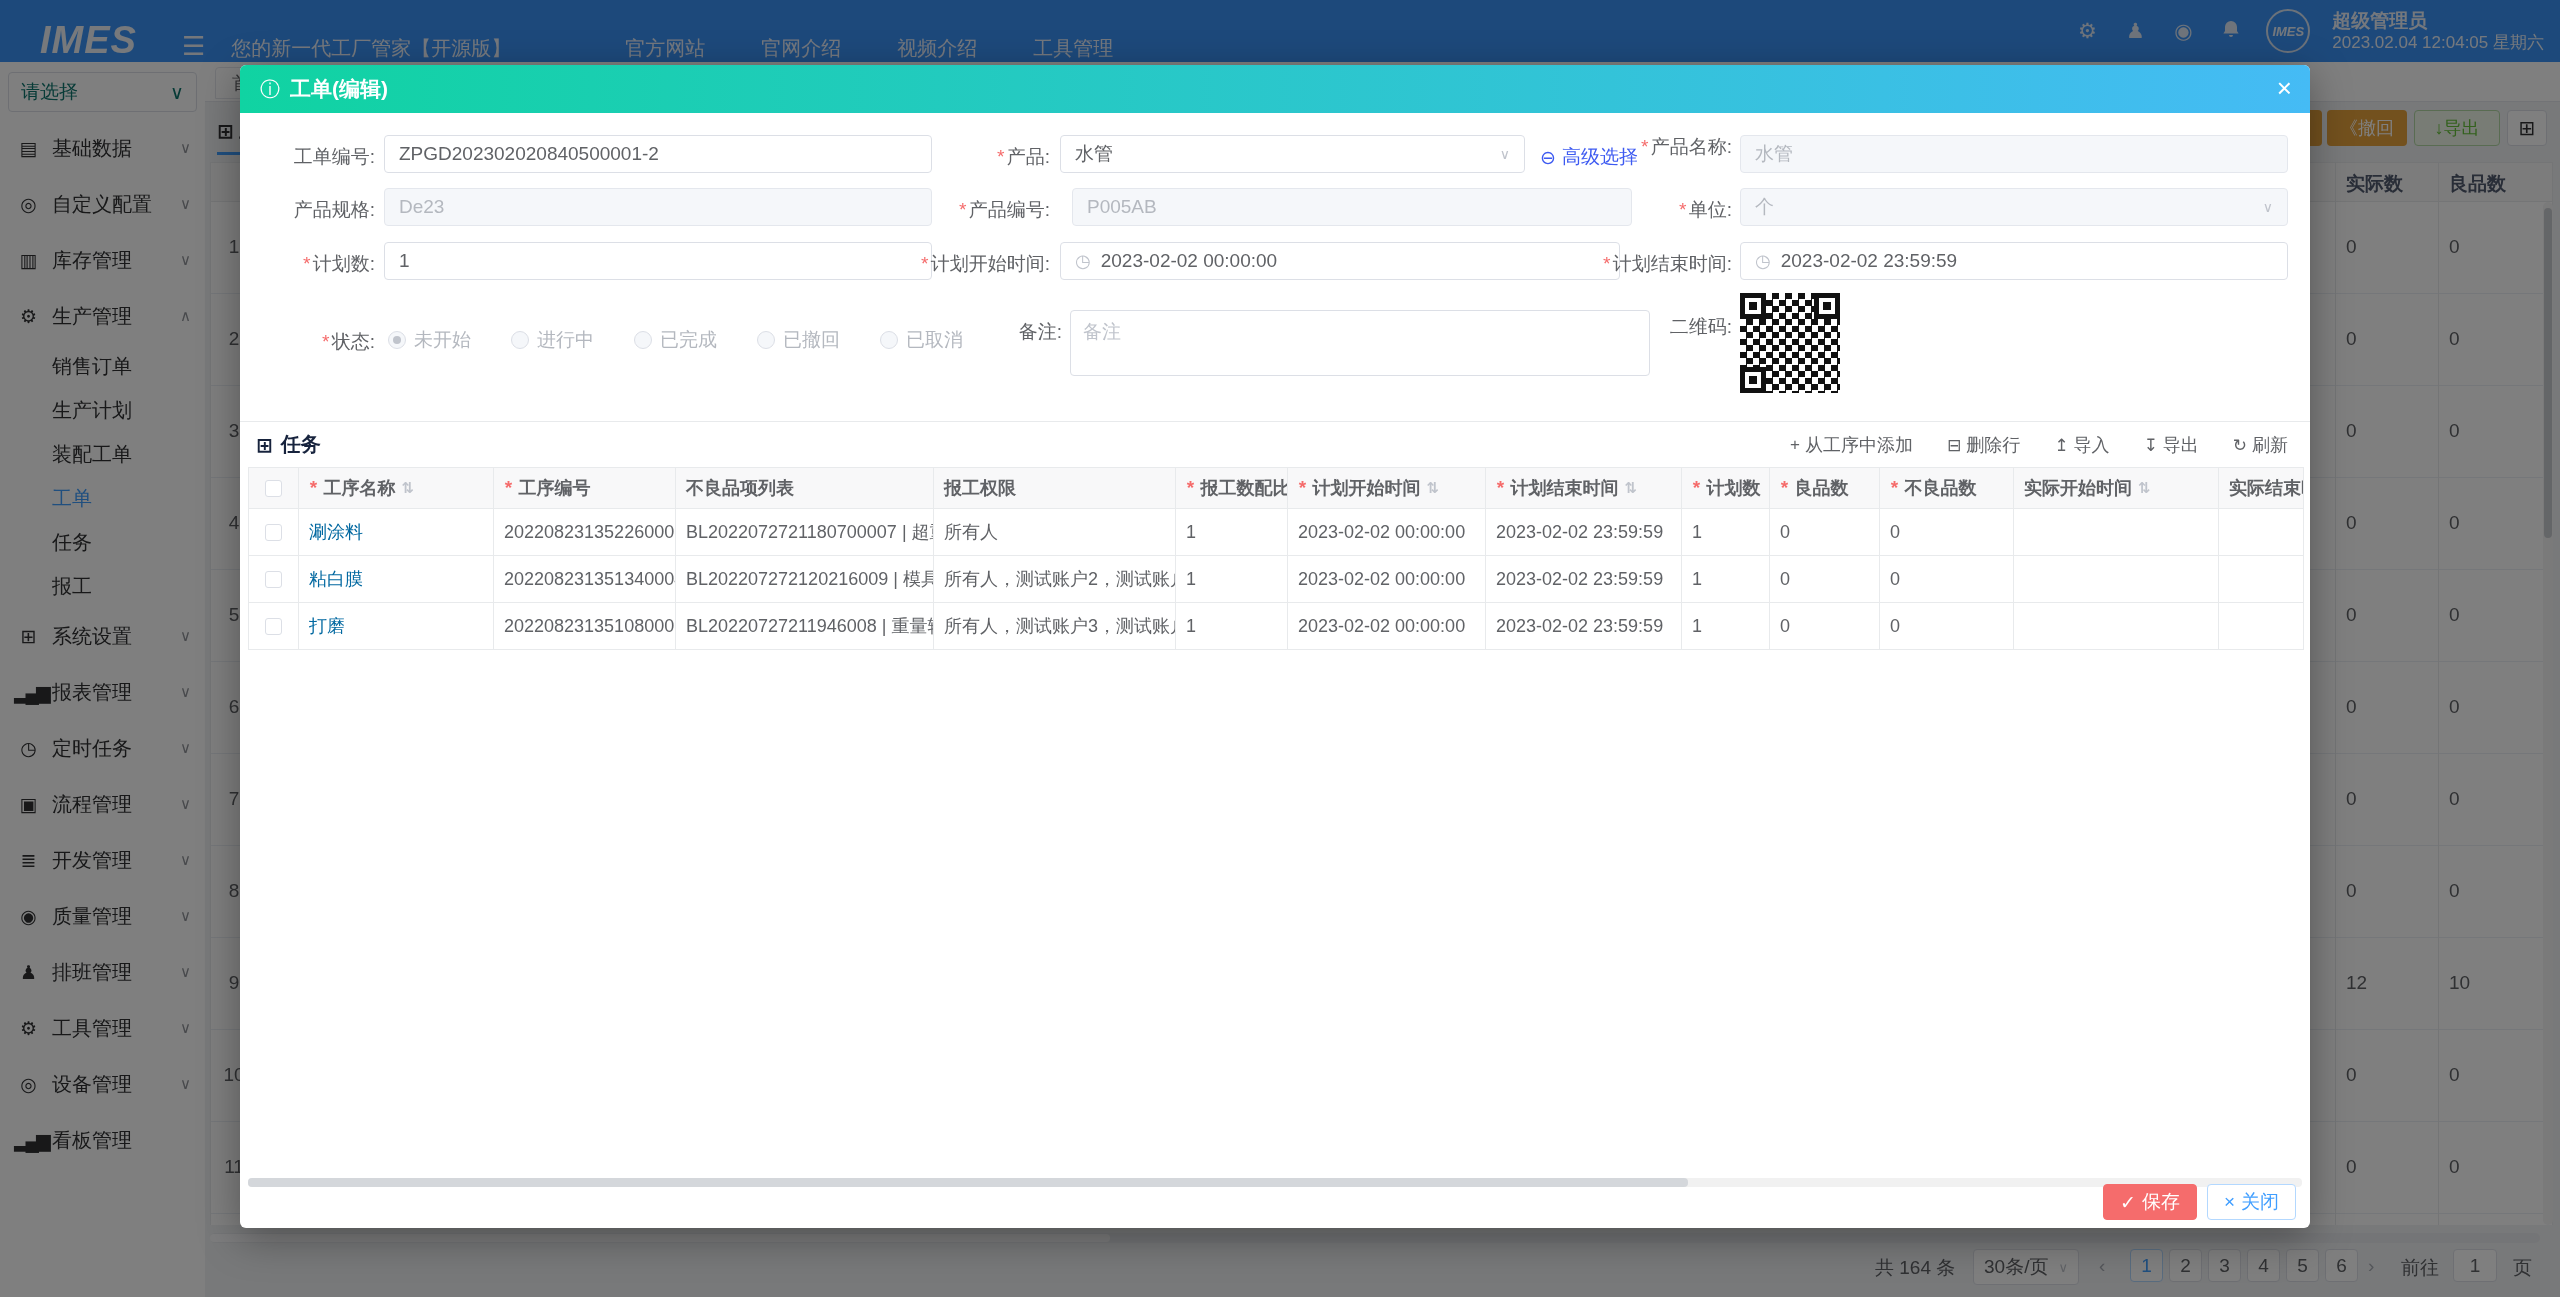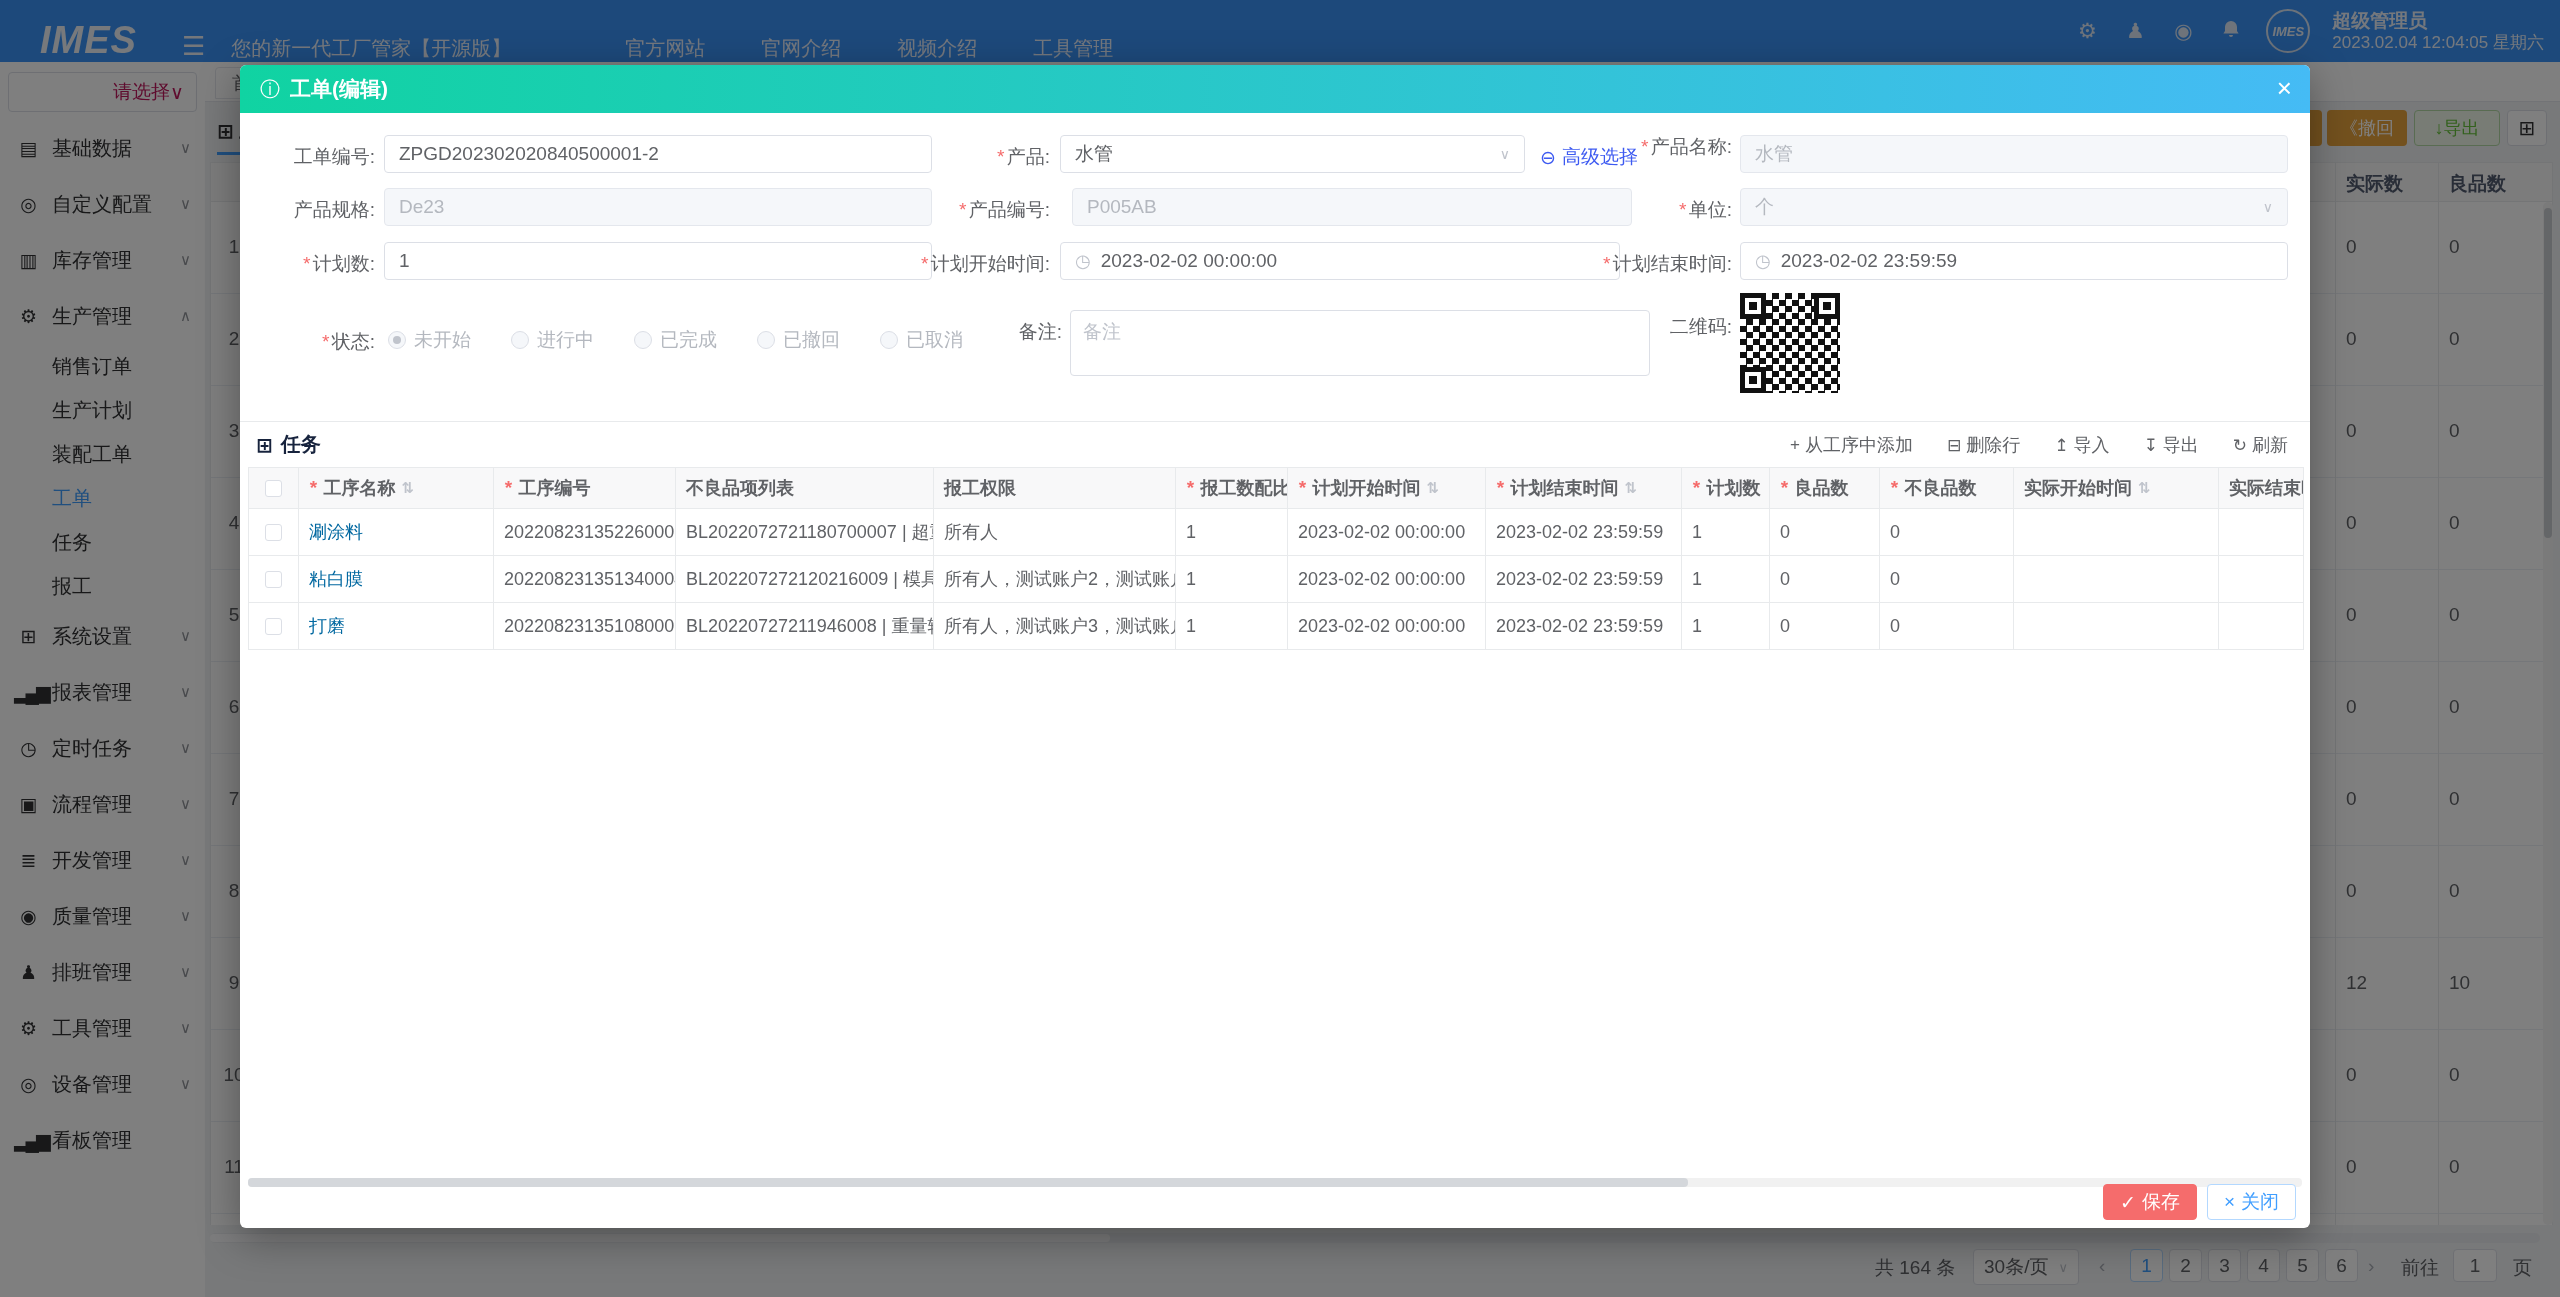--- a/index.html
+++ b/index.html
@@ -15,21 +15,21 @@
   .topnav span{color:#e6eefb;font-size:20px;cursor:pointer;}
   .topright{position:absolute;right:16px;top:0;height:62px;display:flex;align-items:center;gap:22px;}
   .tr-ic{color:#dfe9f7;font-size:21px;width:26px;text-align:center;cursor:pointer;}
   .avatar{width:44px;height:44px;border:2px solid #d7e4f5;border-radius:50%;color:#e9f0fa;font-size:13px;font-weight:bold;font-style:italic;display:flex;align-items:center;justify-content:center;}
   .who{color:#eaf1fa;line-height:1.25;}
   .who .r{font-size:19px;font-weight:bold;}
   .who .d{font-size:17px;}
 
   
   .side{position:absolute;left:0;top:62px;width:205px;height:1235px;background:#fff;z-index:1;}
-  .side-select{margin:10px 8px 8px 8px;height:40px;border:1px solid #dcdfe6;border-radius:4px;background:#fff;display:flex;align-items:center;justify-content:flex-end;padding:0 12px;color:#be185d;font-size:19px;}
+  .side-select{margin:10px 8px 8px 8px;height:40px;border:1px solid #dcdfe6;border-radius:4px;background:#fff;display:flex;align-items:center;justify-content:space-between;padding:0 12px;color:#0f766e;font-size:19px;}
   .mi{height:56px;display:flex;align-items:center;padding:0 14px;color:#303133;font-size:20px;cursor:pointer;}
   .mi .ic{width:26px;color:#303133;font-size:19px;text-align:center;margin-right:12px;letter-spacing:-3px;}
   .mi .lb{flex:1;}
   .mi .ch{color:#909399;font-size:15px;}
   .smi{height:44px;display:flex;align-items:center;padding-left:52px;color:#303133;font-size:20px;cursor:pointer;}
   .smi.active{color:#409EFF;}
 
   
   .bg{position:absolute;left:205px;top:62px;width:2355px;height:1235px;background:#f0f2f5;z-index:1;}
   .tabbar{position:absolute;left:0;top:0;width:2355px;height:40px;background:#fff;border-bottom:1px solid #e4e7ed;}

